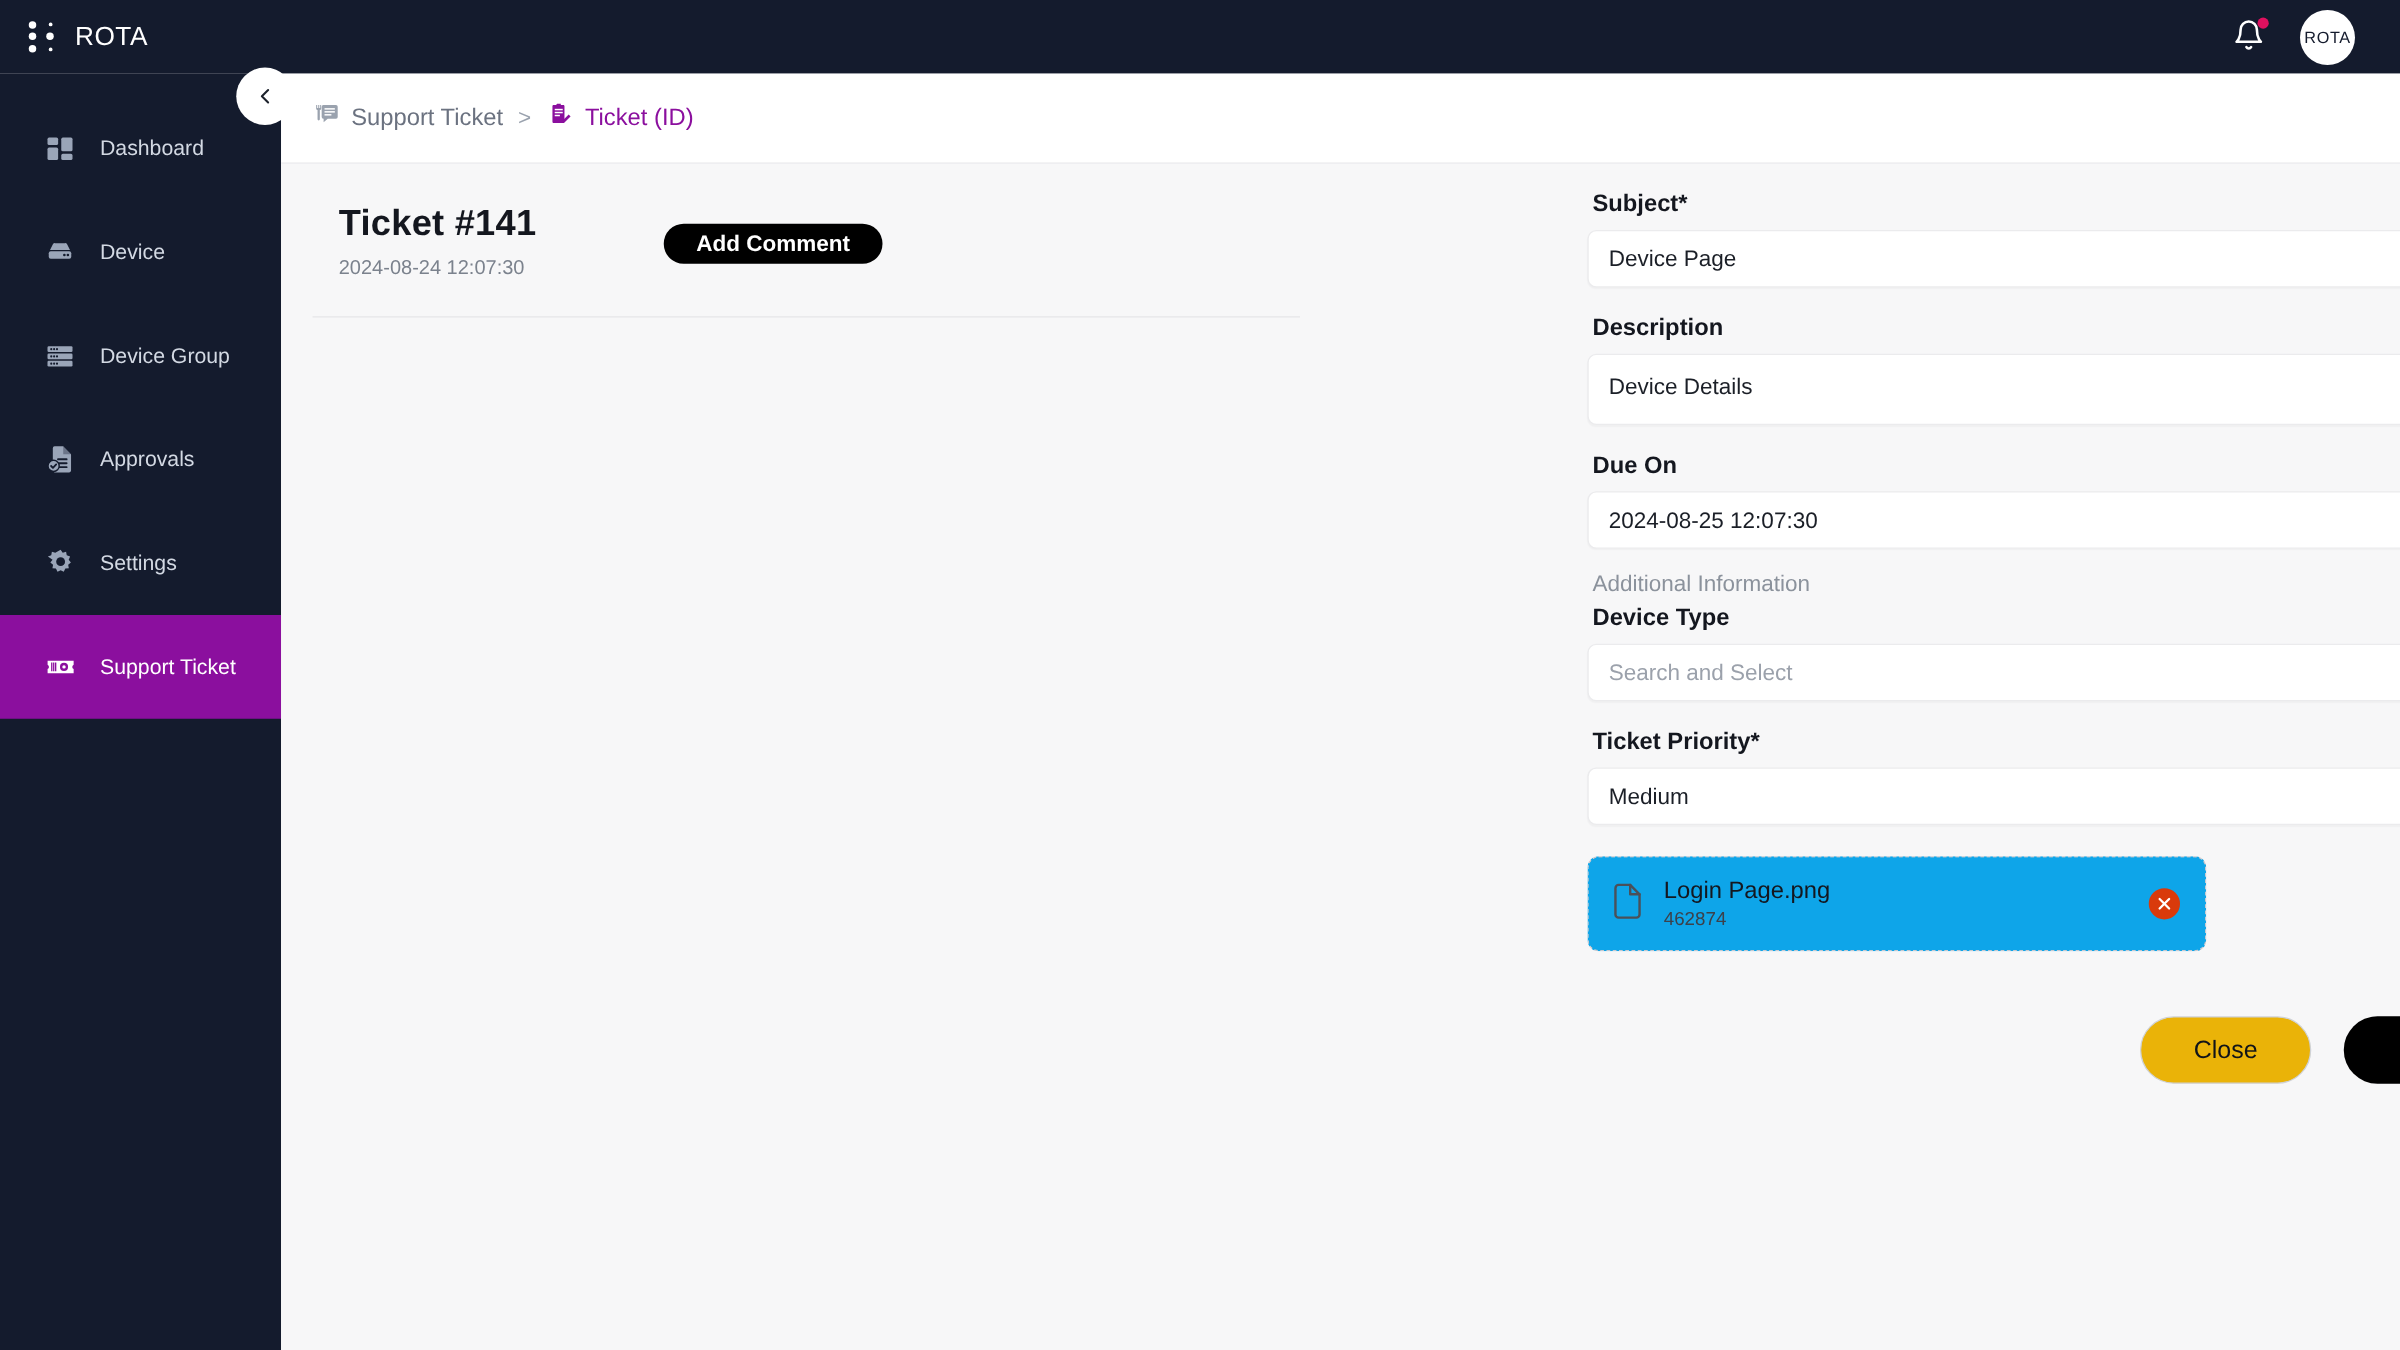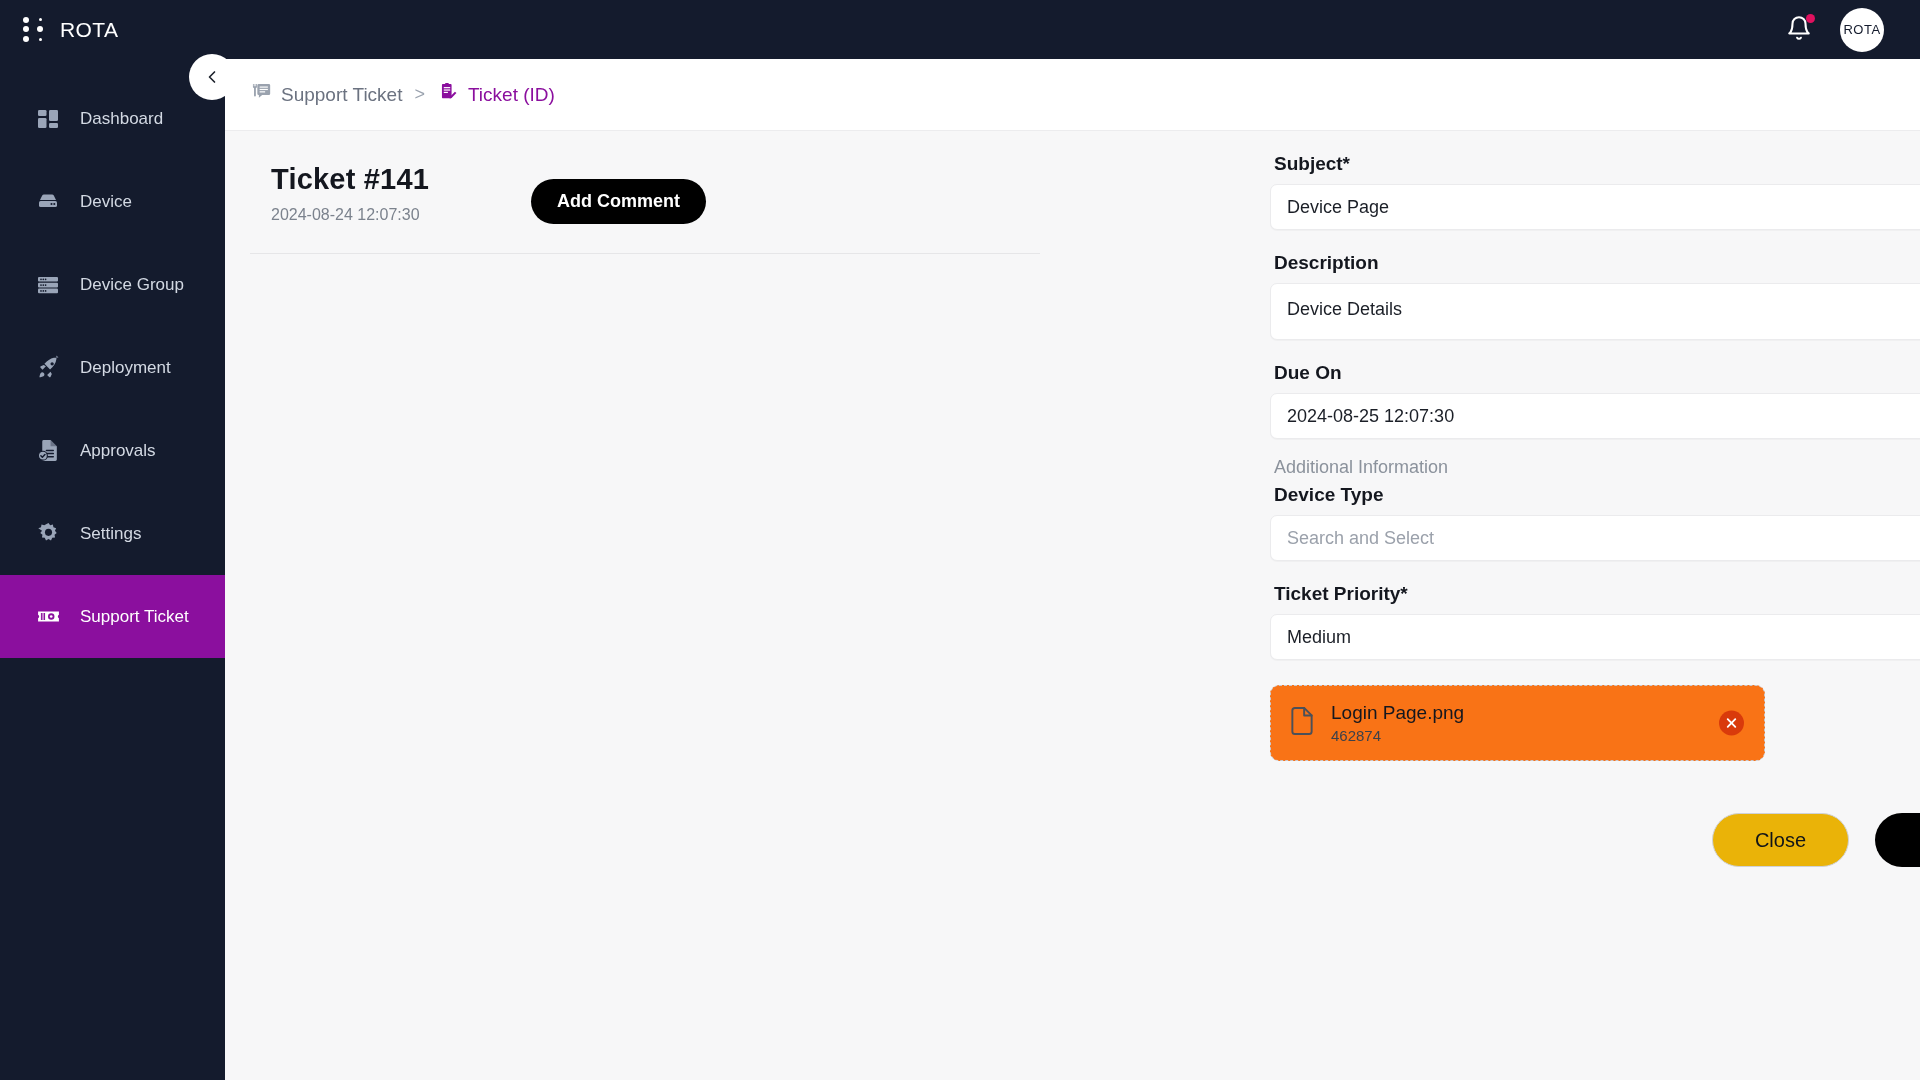--- a/index.html
+++ b/index.html
@@ -93,21 +93,21 @@
   .ticket-col {
     position: absolute; left: 25px; top: 32px; width: 800px; margin-left: 21px;
   }
   .ticket-head { display: flex; align-items: flex-start; gap: 0; }
   .ticket-title { font-size: 29px; font-weight: bold; color: #14171f; letter-spacing: .2px; }
   .ticket-date { margin-top: 10px; font-size: 16px; color: #7b828d; }
   .add-comment-btn {
     position: absolute; left: 260px; top: 16px;
     background: #000000; color: #ffffff;
     border: none; border-radius: 30px;
-    padding: 0 26px; height: 45px; font-size: 18px; font-weight: bold;
+    padding: 0 26px; height: 32px; font-size: 18px; font-weight: bold;
     font-family: "Liberation Sans", sans-serif; cursor: pointer;
   }
   .ticket-rule {
     position: absolute; left: 25px; top: 122px; width: 790px; height: 1px; background: #e6e6e8;
   }
 
   
   .form-col {
     position: absolute; left: 1045px; top: 12px; width: 745px;
   }
@@ -134,21 +134,21 @@
     border: 1px solid #ebebed; border-radius: 7px;
     padding: 15px 16px; font-size: 18px; color: #1b1f27;
     box-shadow: 0 1px 1px rgba(16,24,40,.03);
     cursor: text;
   }
 
   
   .attach-card {
     position: relative; margin-top: 25px; width: 495px; height: 76px;
     border: 1px dashed #c9c9cf; border-radius: 9px;
-    background: #f97316;
+    background: #0ea5e9;
     display: flex; align-items: center; padding: 0 18px; gap: 16px;
   }
   .attach-ico { color: #4b5059; flex: 0 0 26px; }
   .attach-name { font-size: 19px; color: #14171f; }
   .attach-size { font-size: 15px; color: #3c414a; margin-top: 3px; }
   .attach-remove {
     position: absolute; right: 20px; top: 50%; transform: translateY(-50%);
     width: 25px; height: 25px; border-radius: 50%;
     background: #d93a0b; color: #ffffff;
     display: flex; align-items: center; justify-content: center;
@@ -240,32 +240,20 @@
             <circle cx="9.6" cy="12.1" r=".85" fill="#141b2d"></circle>
           <circle cx="5" cy="17.9" r=".85" fill="#141b2d"></circle>
             <circle cx="7.3" cy="17.9" r=".85" fill="#141b2d"></circle>
             <circle cx="9.6" cy="17.9" r=".85" fill="#141b2d"></circle>
         </svg>
       </span>
       <span>Device Group</span>
     </div>
 
 
-    <div class="nav-item">
-      <span class="ico">
-        <svg width="25" height="25" viewBox="0 0 24 24" fill="currentColor">
-          <path d="M21.6 2.4c-4.5-.5-8.4 1-11.3 3.9l-2.2 2.2 5.4 5.4 2.2-2.2c2.9-2.9 4.4-6.8 3.9-11.3z"></path>
-          <circle cx="15.5" cy="8.5" r="1.6" fill="#141b2d"></circle>
-          <path d="M7.4 9.6 4.6 10.9c-.5.2-.6.9-.2 1.3l1.9 1.9 3.2-3.2z"></path>
-          <path d="M13.9 16.1l-3.2 3.2 1.9 1.9c.4.4 1.1.3 1.3-.2l1.3-2.8z"></path>
-          <path d="M4.6 17.2c-.9.9-1.3 4.2-1.3 4.2s3.3-.4 4.2-1.3c.8-.8.8-2 0-2.8s-2.1-.9-2.9-.1z"></path>
-        </svg>
-      </span>
-      <span>Deployment</span>
-    </div>
 
     <div class="nav-item">
       <span class="ico">
         <svg width="25" height="25" viewBox="0 0 24 24" fill="currentColor">
           <path d="M14 2H7.4A1.4 1.4 0 0 0 6 3.4v17.2A1.4 1.4 0 0 0 7.4 22h11.2a1.4 1.4 0 0 0 1.4-1.4V8z"></path>
           <path d="M14 2v6h6z" fill="#141b2d" opacity=".35"></path>
           <rect x="9.3" y="11.2" width="8" height="1.5" rx=".7" fill="#141b2d"></rect>
           <rect x="9.3" y="14.2" width="8" height="1.5" rx=".7" fill="#141b2d"></rect>
           <rect x="9.3" y="17.2" width="8" height="1.5" rx=".7" fill="#141b2d"></rect>
           <circle cx="6.6" cy="17" r="4.3" fill="currentColor" stroke="#141b2d" stroke-width="1.1"></circle>

